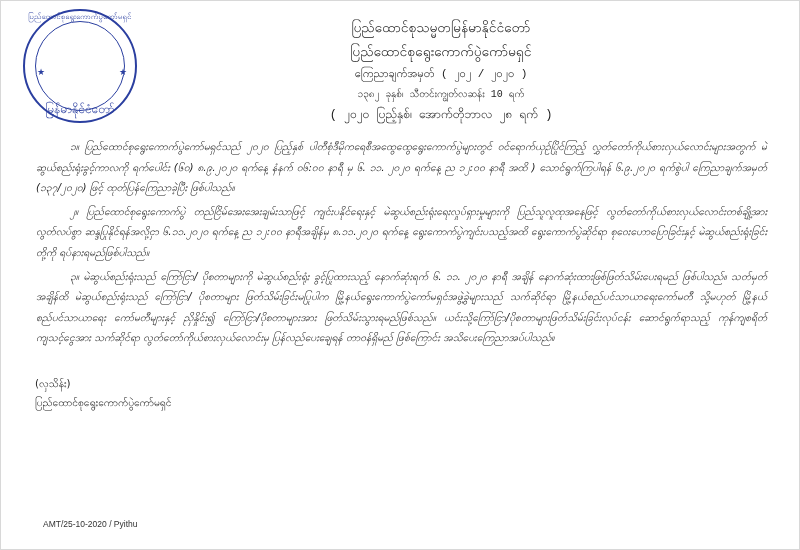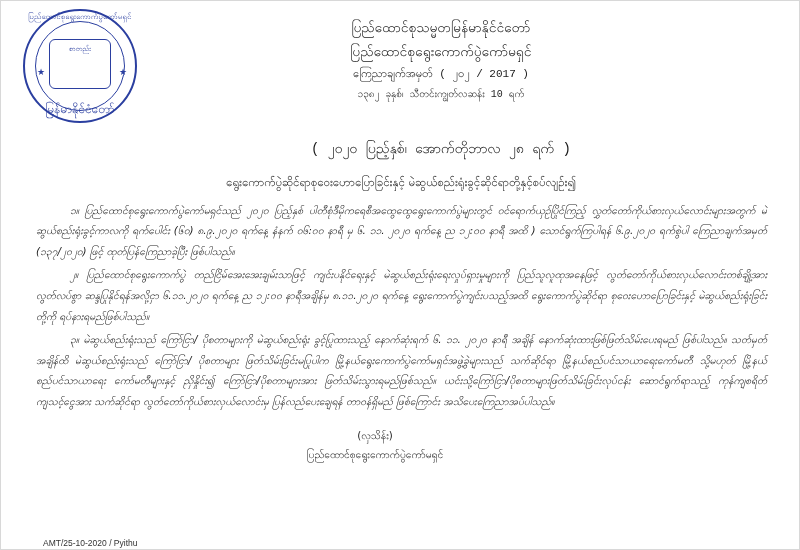--- a/index.html
+++ b/index.html
@@ -104,23 +104,22 @@
   }
   .header .line3 {
     font-size: 11px;
     line-height: 1.9;
   }
   .header .line4 {
     font-size: 10px;
     line-height: 1.9;
   }
   .header .line5 {
-    font-size: 14px;
-    line-height: 1.9;
-    margin-top: 32px;
+    font-size: 12px;
+    line-height: 1.9;
   }
 
   
   .doc-title {
     margin-top: 9px;
     text-align: center;
     font-size: 11.5px;
     line-height: 1.9;
   }
   .doc-title .t2 { display: block; }
@@ -133,65 +132,63 @@
     text-align: justify;
   }
   .para {
     margin: 0 0 3px 1px;
     text-indent: 34px;
     font-style: italic;
   }
 
   
   .signature {
-    margin-top: 14px;
-    text-align: center;
+    margin-top: 26px;
+    text-align: left;
     padding-right: 52px;
     font-size: 10.3px;
     line-height: 1.9;
   }
   .sig-line { display: block; }
   .sig-name { display: block; }
   .sig-role { display: block; }
 
   
   .footer {
     position: absolute;
     left: 42px;
-    bottom: 1px;
+    bottom: 20px;
     font-size: 8.5px;
     color: #333;
     font-family: "Liberation Sans", sans-serif;
   }
 </style>
 </head>
 <body>
 
 <div class="page">
 
   <div class="seal">
     <div class="seal-ring-outer"></div>
     <div class="seal-ring-inner"></div>
     <div class="seal-top-text">ပြည်ထောင်စုရွေးကောက်ပွဲကော်မရှင်</div>
-    <div class="seal-core">စာတည်း</div>
     <div class="seal-bottom-text">မြန်မာနိုင်ငံတော်</div>
     <span class="seal-star left">★</span>
     <span class="seal-star right">★</span>
   </div>
 
   <div class="header">
     <div class="line1">ပြည်ထောင်စုသမ္မတမြန်မာနိုင်ငံတော်</div>
     <div class="line2">ပြည်ထောင်စုရွေးကောက်ပွဲကော်မရှင်</div>
-    <div class="line3">ကြေညာချက်အမှတ် ( ၂၀၂ / 2017 )</div>
+    <div class="line3">ကြေညာချက်အမှတ် ( ၂၀၂ / ၂၀၂၀ )</div>
     <div class="line4">၁၃၈၂ ခုနှစ်၊ သီတင်းကျွတ်လဆန်း 10 ရက်</div>
     <div class="line5">( ၂၀၂၀ ပြည့်နှစ်၊ အောက်တိုဘာလ ၂၈ ရက် )</div>
   </div>
 
   <div class="doc-title">
-    <span class="t1">ရွေးကောက်ပွဲဆိုင်ရာစုဝေးဟောပြောခြင်းနှင့် မဲဆွယ်စည်းရုံးခွင့်ဆိုင်ရာတို့နှင့်စပ်လျဉ်း၍</span>
   </div>
 
   <div class="body">
     <p class="para">၁။        ပြည်ထောင်စုရွေးကောက်ပွဲကော်မရှင်သည် ၂၀၂၀ ပြည့်နှစ် ပါတီစုံဒီမိုကရေစီအထွေထွေရွေးကောက်ပွဲများတွင် ဝင်ရောက်ယှဉ်ပြိုင်ကြည့် လွှတ်တော်ကိုယ်စားလှယ်လောင်းများအတွက် မဲဆွယ်စည်းရုံးခွင့်ကာလကို ရက်ပေါင်း (၆၀) ၈.၉.၂၀၂၀ ရက်နေ့ နံနက် ၀၆:၀၀ နာရီ မှ ၆. ၁၁. ၂၀၂၀ ရက်နေ့ ည ၁၂:၀၀ နာရီ အထိ ) သောင်ရွက်ကြပါရန် ၆.၉.၂၀၂၀ ရက်စွဲပါ ကြေညာချက်အမှတ် (၁၃၇/၂၀၂၀) ဖြင့် ထုတ်ပြန်ကြေညာခဲ့ပြီး ဖြစ်ပါသည်။</p>
     <p class="para">၂။        ပြည်ထောင်စုရွေးကောက်ပွဲ တည်ငြိမ်အေးအေးချမ်းသာဖြင့် ကျင်းပနိုင်ရေးနှင့် မဲဆွယ်စည်းရုံးရေးလှုပ်ရှားမှုများကို ပြည်သူလူထုအနေဖြင့် လွတ်တော်ကိုယ်စားလှယ်လောင်းတစ်ချို့အား လွတ်လပ်စွာ ဆန္ဒပြုနိုင်ရန်အလို့ငှာ ၆.၁၁.၂၀၂၀ ရက်နေ့ ည ၁၂:၀၀ နာရီအချိန်မှ ၈.၁၁.၂၀၂၀ ရက်နေ့ ရွေးကောက်ပွဲကျင်းပသည့်အထိ ရွေးကောက်ပွဲဆိုင်ရာ စုဝေးဟောပြောခြင်းနှင့် မဲဆွယ်စည်းရုံးခြင်းတို့ကို ရပ်နားရမည်ဖြစ်ပါသည်။</p>
     <p class="para">၃။        မဲဆွယ်စည်းရုံးသည် ကြော်ငြာ/ ပိုစတာများကို မဲဆွယ်စည်းရုံး ခွင့်ပြုထားသည့် နောက်ဆုံးရက် ၆. ၁၁. ၂၀၂၀ နာရီ အချိန် နောက်ဆုံးထားဖြစ်ဖြတ်သိမ်းပေးရမည် ဖြစ်ပါသည်။ သတ်မှတ်အချိန်ထိ မဲဆွယ်စည်းရုံးသည် ကြော်ငြာ/ ပိုစတာများ ဖြတ်သိမ်းခြင်းမပြုပါက မြို့နယ်ရွေးကောက်ပွဲကော်မရှင်အဖွဲ့ခွဲများသည် သက်ဆိုင်ရာ မြို့နယ်စည်ပင်သာယာရေးကော်မတီ သို့မဟုတ် မြို့နယ်စည်ပင်သာယာရေး ကော်မတီများနှင့် ညှိနှိုင်း၍ ကြော်ငြာ/ပိုစတာများအား ဖြတ်သိမ်းသွားရမည်ဖြစ်သည်။ ယင်းသို့ကြော်ငြာ/ပိုစတာများဖြတ်သိမ်းခြင်းလုပ်ငန်း ဆောင်ရွက်ရာသည့် ကုန်ကျစရိတ် ကျသင့်ငွေအား သက်ဆိုင်ရာ လွတ်တော်ကိုယ်စားလှယ်လောင်းမှ ပြန်လည်ပေးချေရန် တာဝန်ရှိမည် ဖြစ်ကြောင်း အသိပေးကြေညာအပ်ပါသည်။</p>
   </div>
 
   <div class="signature">
     <span class="sig-line">(လှသိန်း)</span>

